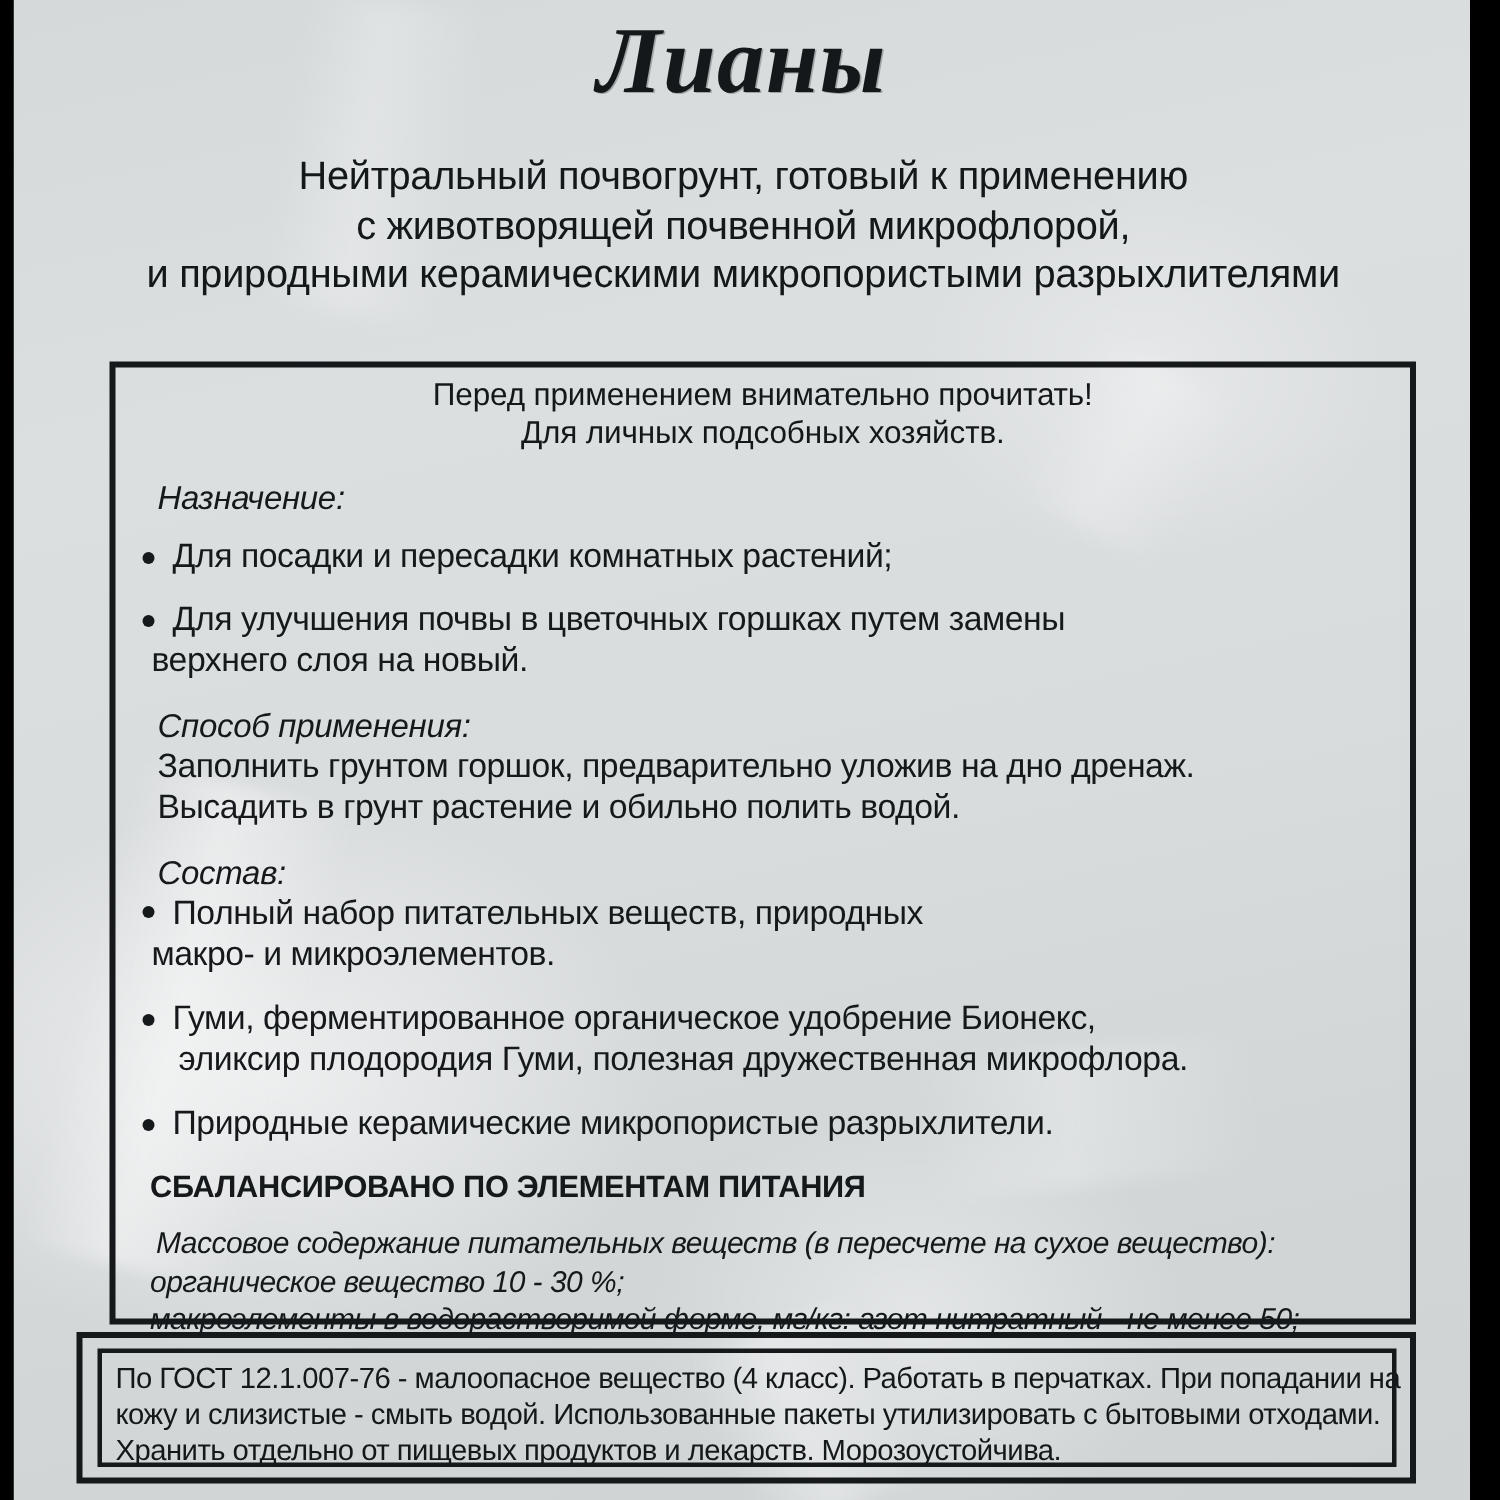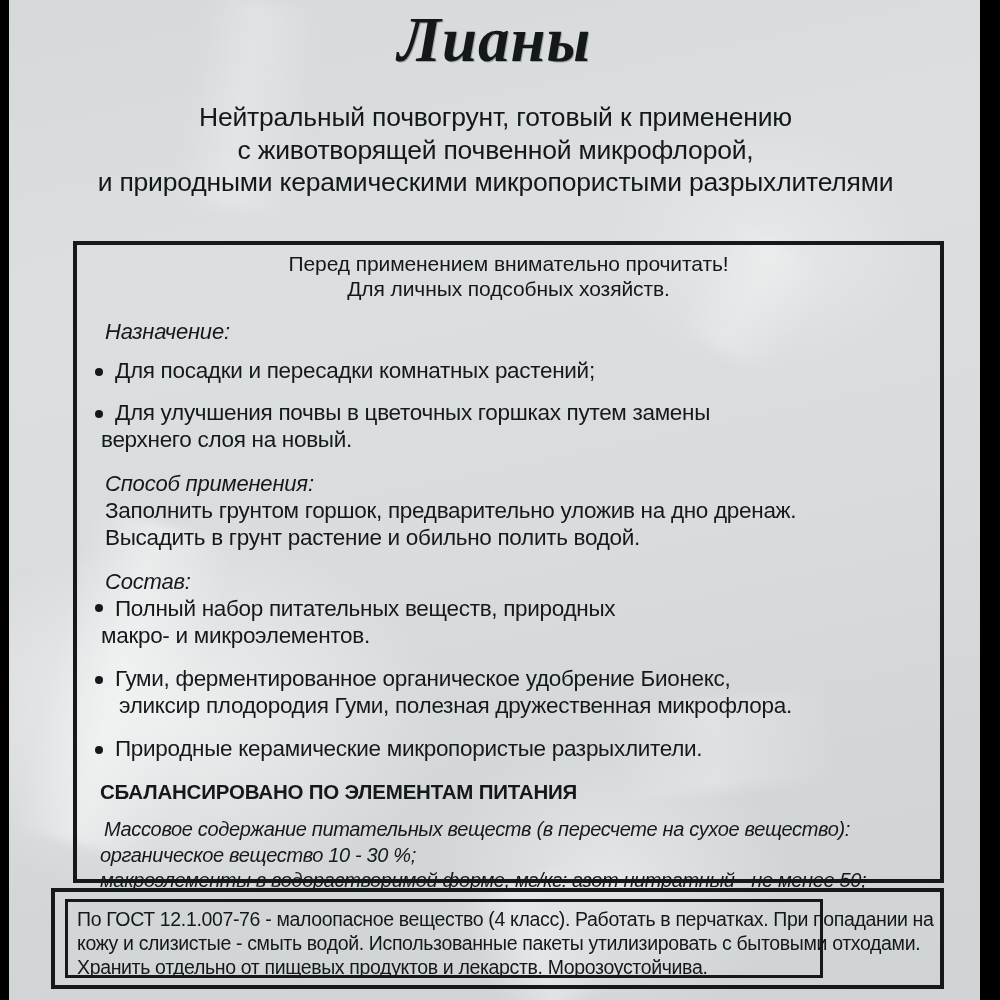--- a/index.html
+++ b/index.html
@@ -143,21 +143,21 @@
   .outer-footer {
     position: absolute;
     left: 42px; top: 888px;
     width: 893px; height: 101px;
     border: 4px solid #16191b;
     box-sizing: border-box;
   }
   .inner-footer {
     position: absolute;
     left: 56px; top: 899px;
-    width: 758px; height: 79px;
+    width: 866px; height: 79px;
     border: 3px solid #16191b;
     box-sizing: border-box;
     padding: 5px 8px 0 9px;
   }
   .gost {
     font-size: 19.5px;
     line-height: 24px;
     letter-spacing: -0.35px;
     color: #14181a;
   }

